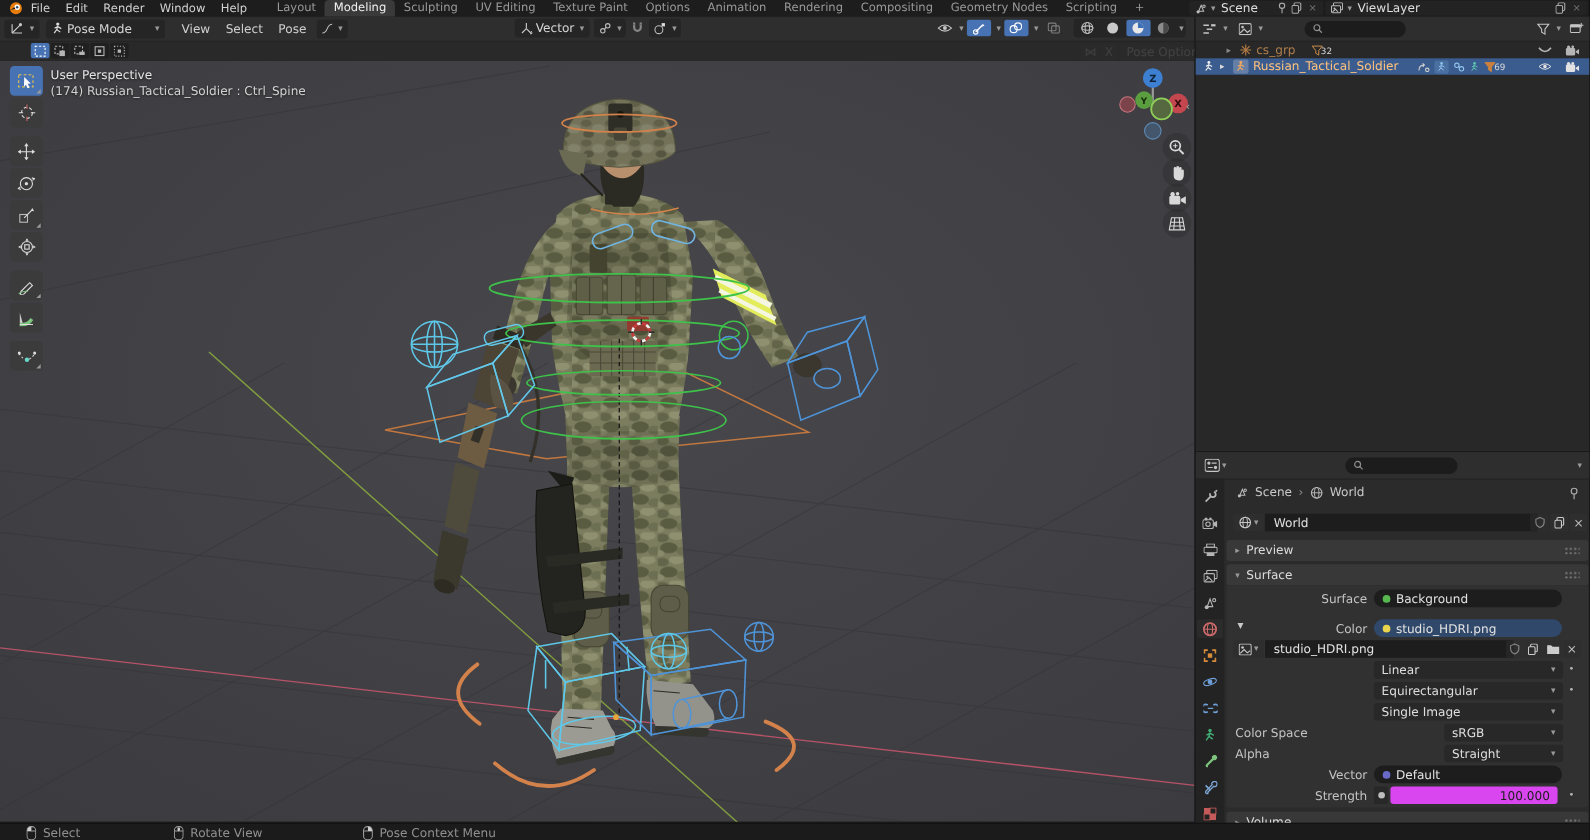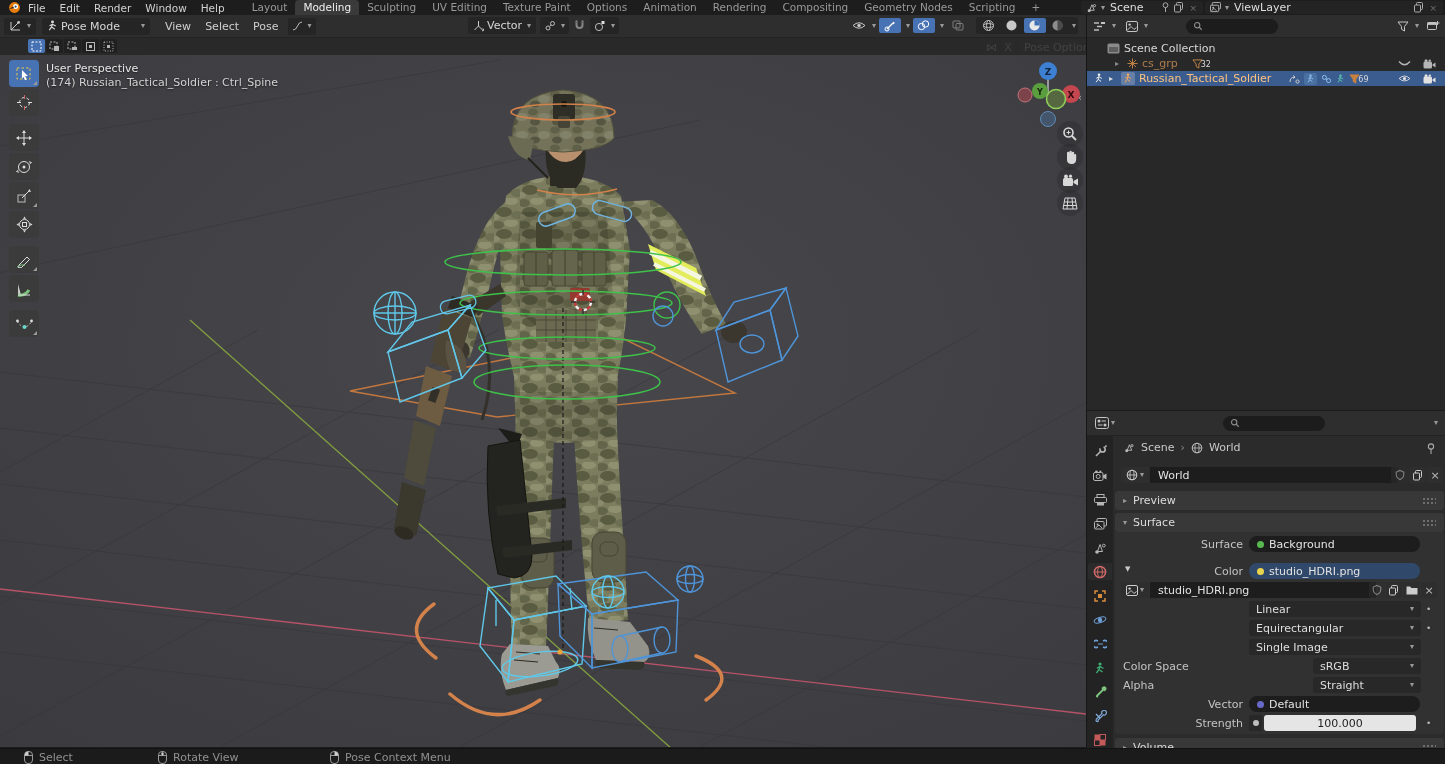--- a/index.html
+++ b/index.html
@@ -716,30 +716,20 @@
       <span class="ico" style="margin-left:4px">
         <svg width="13" height="12" viewBox="0 0 13 12">
             <rect x="0.5" y="2.5" width="9" height="7" rx="1" fill="none" stroke="#c5c5c5"></rect>
             <rect x="0.5" y="2.5" width="9" height="2.4" fill="#c5c5c5"></rect>
             <line x1="10.5" y1="1" x2="10.5" y2="5" stroke="#c5c5c5"></line>
             <line x1="8.5" y1="3" x2="12.5" y2="3" stroke="#c5c5c5"></line>
           </svg>
       </span>
     </div>
 
-    <div class="orow" style="margin-top:3px">
-      <span style="width:10px"></span>
-      <span class="ico">
-        <svg width="13" height="11" viewBox="0 0 13 11">
-            <rect x="0.5" y="0.5" width="12" height="10" rx="1.5" fill="#8a8a8a"></rect>
-            <rect x="2" y="4" width="9" height="5" fill="#5e5e5e"></rect>
-          </svg>
-      </span>
-      <span style="color:#d8d8d8">Scene Collection</span>
-    </div>
 
     <div class="orow">
       <span style="width:18px"></span>
       <span class="disc">▸</span>
       <span class="ico">
         <svg width="11" height="11" viewBox="0 0 11 11">
             <g stroke="#b97e45">
               <line x1="5.5" y1="0.5" x2="5.5" y2="10.5"></line>
               <line x1="0.5" y1="5.5" x2="10.5" y2="5.5"></line>
               <line x1="2" y1="2" x2="9" y2="9"></line>
@@ -1096,21 +1086,21 @@
       <div class="plabel" style="left:0;top:263px;width:130px">Vector</div>
       <div class="pfield" style="left:136px;top:261px;width:155px">
         <span class="dot8" style="background:#6969c8"></span>
         <span>Default</span>
       </div>
 
       <div class="plabel" style="left:0;top:282px;width:130px">Strength</div>
       <div class="iconbtn abs" style="left:136px;top:280px;width:13px;background:#282828">
         <span class="dot8" style="background:#bdbdbd;width:6px;height:6px"></span>
       </div>
-      <div class="pdrop" style="left:151px;top:280px;width:138px;background:#e5e5e5;color:#1e1e1e;justify-content:center">
+      <div class="pdrop" style="left:151px;top:280px;width:138px;background:#d946ef;color:#1e1e1e;justify-content:flex-end">
         <span>100.000</span>
       </div>
       <span class="deco" style="left:313px;top:283px">•</span>
 
       <div class="panelhdr" style="top:303px">
         <span class="cv" style="margin:0">▸</span>
         <span>Volume</span>
         <span class="grip"></span>
       </div>
     </div>

